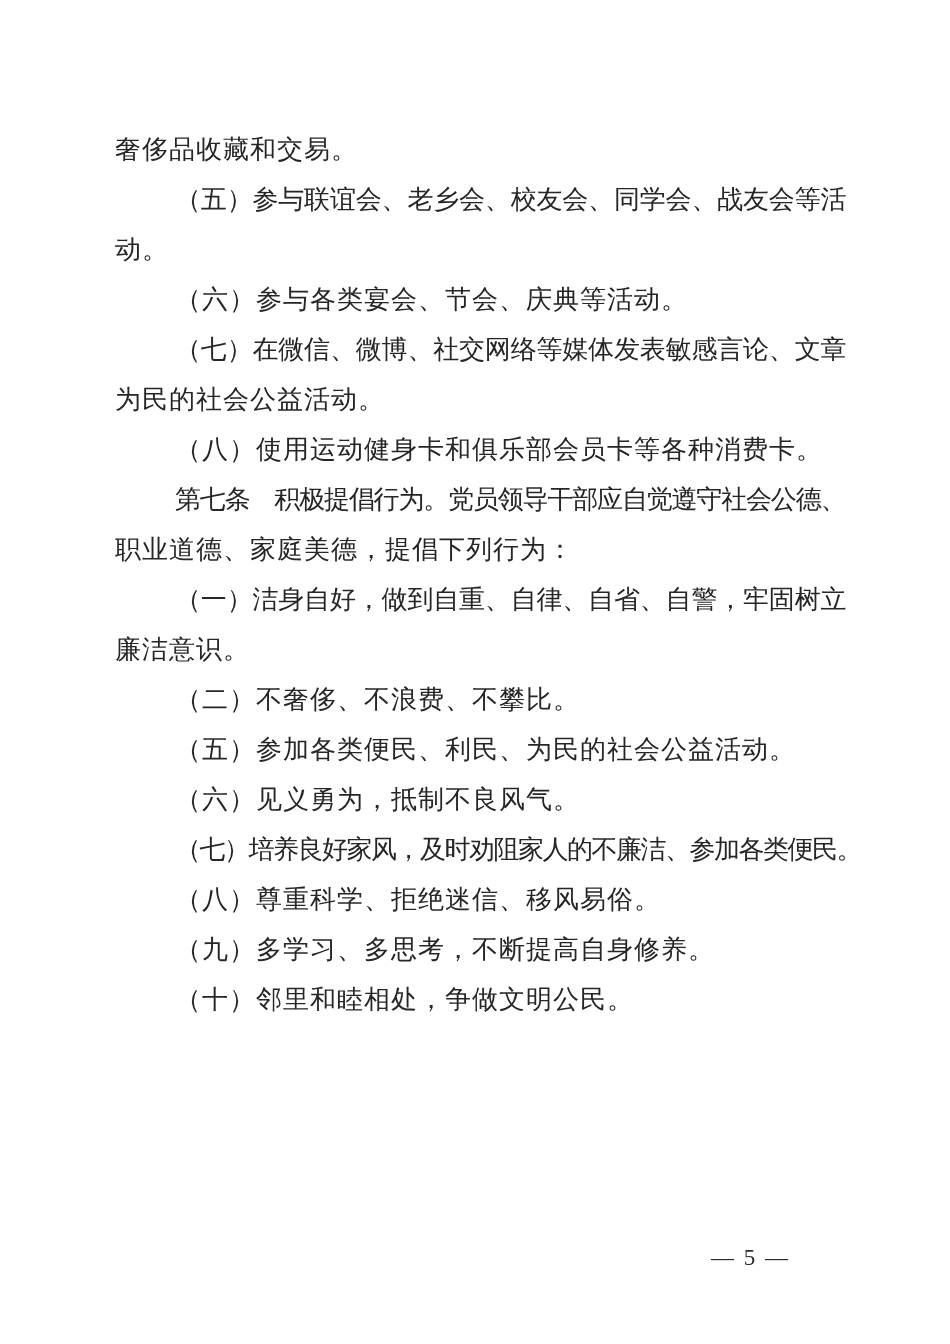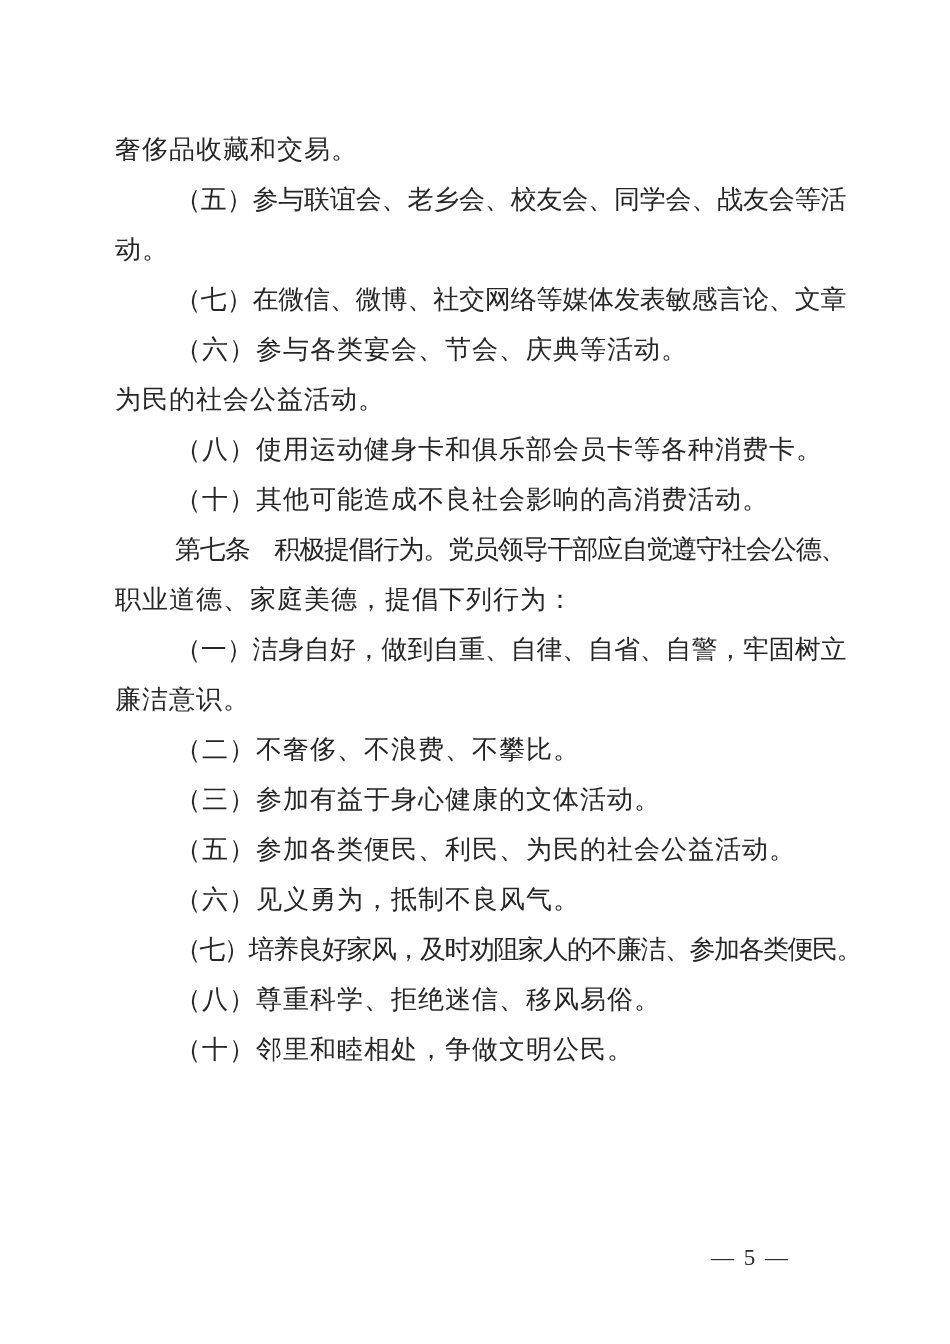--- a/index.html
+++ b/index.html
@@ -58,31 +58,30 @@
 </style>
 </head>
 <body>
 
 <div class="page">
   <div class="doc-body">
 
   <div class="line">奢侈品收藏和交易。</div>
       <div class="line indent fill">（五）参与联谊会、老乡会、校友会、同学会、战友会等活</div>
       <div class="line">动。</div>
+      <div class="line indent">（六）参与各类宴会、节会、庆典等活动。</div>
       <div class="line indent fill">（七）在微信、微博、社交网络等媒体发表敏感言论、文章</div>
-      <div class="line indent">（六）参与各类宴会、节会、庆典等活动。</div>
       <div class="line">为民的社会公益活动。</div>
       <div class="line indent">（八）使用运动健身卡和俱乐部会员卡等各种消费卡。</div>
-      <div class="line indent">（十）其他可能造成不良社会影响的高消费活动。</div>
       <div class="line indent fill">第七条　积极提倡行为。党员领导干部应自觉遵守社会公德、</div>
       <div class="line">职业道德、家庭美德，提倡下列行为：</div>
       <div class="line indent fill">（一）洁身自好，做到自重、自律、自省、自警，牢固树立</div>
       <div class="line">廉洁意识。</div>
       <div class="line indent">（二）不奢侈、不浪费、不攀比。</div>
-      <div class="line indent">（三）参加有益于身心健康的文体活动。</div>
       <div class="line indent">（五）参加各类便民、利民、为民的社会公益活动。</div>
       <div class="line indent">（六）见义勇为，抵制不良风气。</div>
       <div class="line indent tight">（七）培养良好家风，及时劝阻家人的不廉洁、参加各类便民。</div>
       <div class="line indent">（八）尊重科学、拒绝迷信、移风易俗。</div>
+      <div class="line indent">（九）多学习、多思考，不断提高自身修养。</div>
       <div class="line indent">（十）邻里和睦相处，争做文明公民。</div>
     </div>
   <div class="page-number">— 5 —</div>
 </div>
 
 </body></html>

